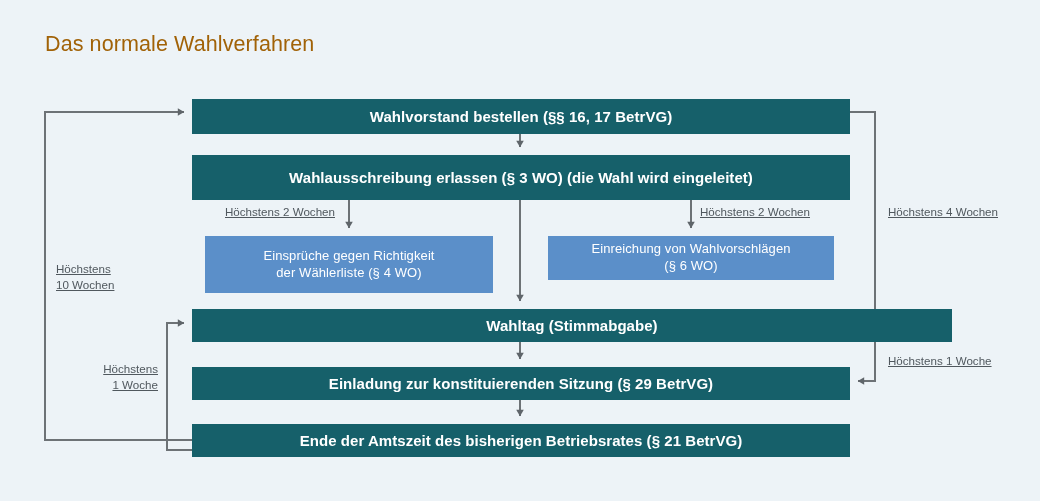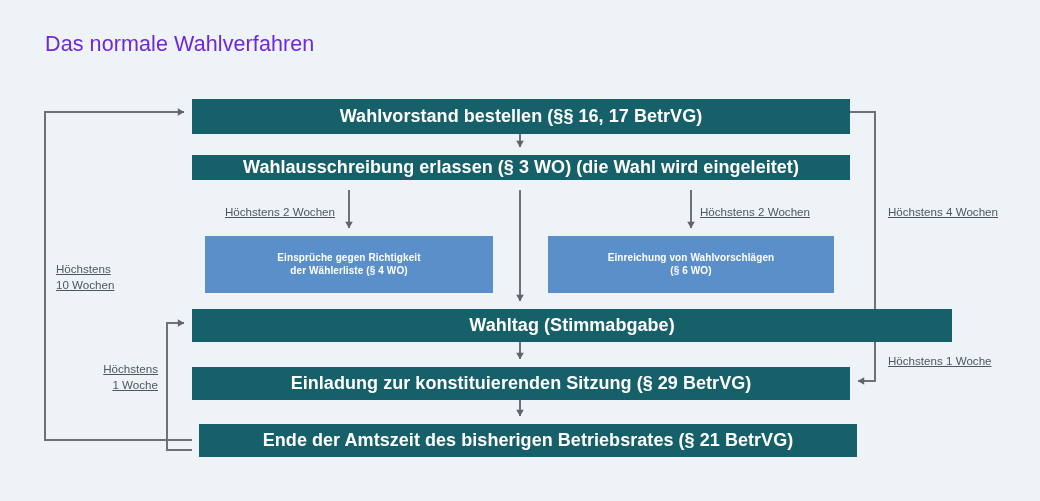--- a/index.html
+++ b/index.html
@@ -17,21 +17,21 @@
     position: relative;
     width: 1040px;
     height: 501px;
   }
   #page-title {
     position: absolute;
     left: 45px;
     top: 32px;
     font-size: 21.5px;
     font-weight: 400;
-    color: #6d28d9;
+    color: #a16207;
     letter-spacing: 0.1px;
     white-space: nowrap;
   }
   svg#wires {
     position: absolute;
     left: 0; top: 0;
     width: 1040px;
     height: 501px;
     pointer-events: none;
   }
@@ -39,28 +39,28 @@
     position: absolute;
     display: flex;
     align-items: center;
     justify-content: center;
     text-align: center;
     color: #ffffff;
     line-height: 1.28;
   }
   .node.teal {
     background: #16606a;
-    font-size: 18px;
+    font-size: 15px;
     font-weight: 700;
     letter-spacing: 0.05px;
   }
   .node.blue {
     background: #5b8fc9;
-    font-size: 10px;
-    font-weight: 700;
+    font-size: 13px;
+    font-weight: 400;
     letter-spacing: 0.1px;
     padding: 0 10px;
   }
   .edge-label {
     position: absolute;
     font-size: 11.6px;
     color: #50585e;
     line-height: 1.42;
     white-space: pre-line;
     text-decoration: underline;
@@ -108,43 +108,43 @@
       <path d="M850,112 L875,112 L875,323 L858,323" marker-end="url(#arrow-left)"></path>
 
       <path d="M850,337 L875,337 L875,381 L858,381" marker-end="url(#arrow-left)"></path>
     </g>
   </svg>
 
   <div class="node teal" style="left:192px; top:99px; width:658px; height:35px;">
     <span>Wahlvorstand bestellen (§§ 16, 17 BetrVG)</span>
   </div>
 
-  <div class="node teal" style="left:192px; top:155px; width:658px; height:25px;">
+  <div class="node teal" style="left:192px; top:155px; width:658px; height:45px;">
     <span>Wahlausschreibung erlassen (§ 3 WO) (die Wahl wird eingeleitet)</span>
   </div>
 
   <div class="node blue" style="left:205px; top:236px; width:288px; height:57px;">
     <span style="white-space:pre-line;">Einsprüche gegen Richtigkeit
 der Wählerliste (§ 4 WO)</span>
   </div>
 
-  <div class="node blue" style="left:548px; top:236px; width:286px; height:57px;">
+  <div class="node blue" style="left:548px; top:236px; width:286px; height:44px;">
     <span style="white-space:pre-line;">Einreichung von Wahlvorschlägen
 (§ 6 WO)</span>
   </div>
 
   <div class="node teal" style="left:192px; top:309px; width:760px; height:33px;">
     <span>Wahltag (Stimmabgabe)</span>
   </div>
 
   <div class="node teal" style="left:192px; top:367px; width:658px; height:33px;justify-content:center;">
     <span>Einladung zur konstituierenden Sitzung (§ 29 BetrVG)</span>
   </div>
 
-  <div class="node teal" style="left:192px; top:424px; width:658px; height:33px;margin-left:7px;">
+  <div class="node teal" style="left:192px; top:424px; width:658px; height:33px;">
     <span>Ende der Amtszeit des bisherigen Betriebsrates (§ 21 BetrVG)</span>
   </div>
 
   <div class="edge-label" style="left:225px; top:204px;">Höchstens 2 Wochen</div>
 
   <div class="edge-label" style="left:700px; top:204px;">Höchstens 2 Wochen</div>
 
   <div class="edge-label" style="left:56px; top:261px;">Höchstens
 10 Wochen</div>
 

